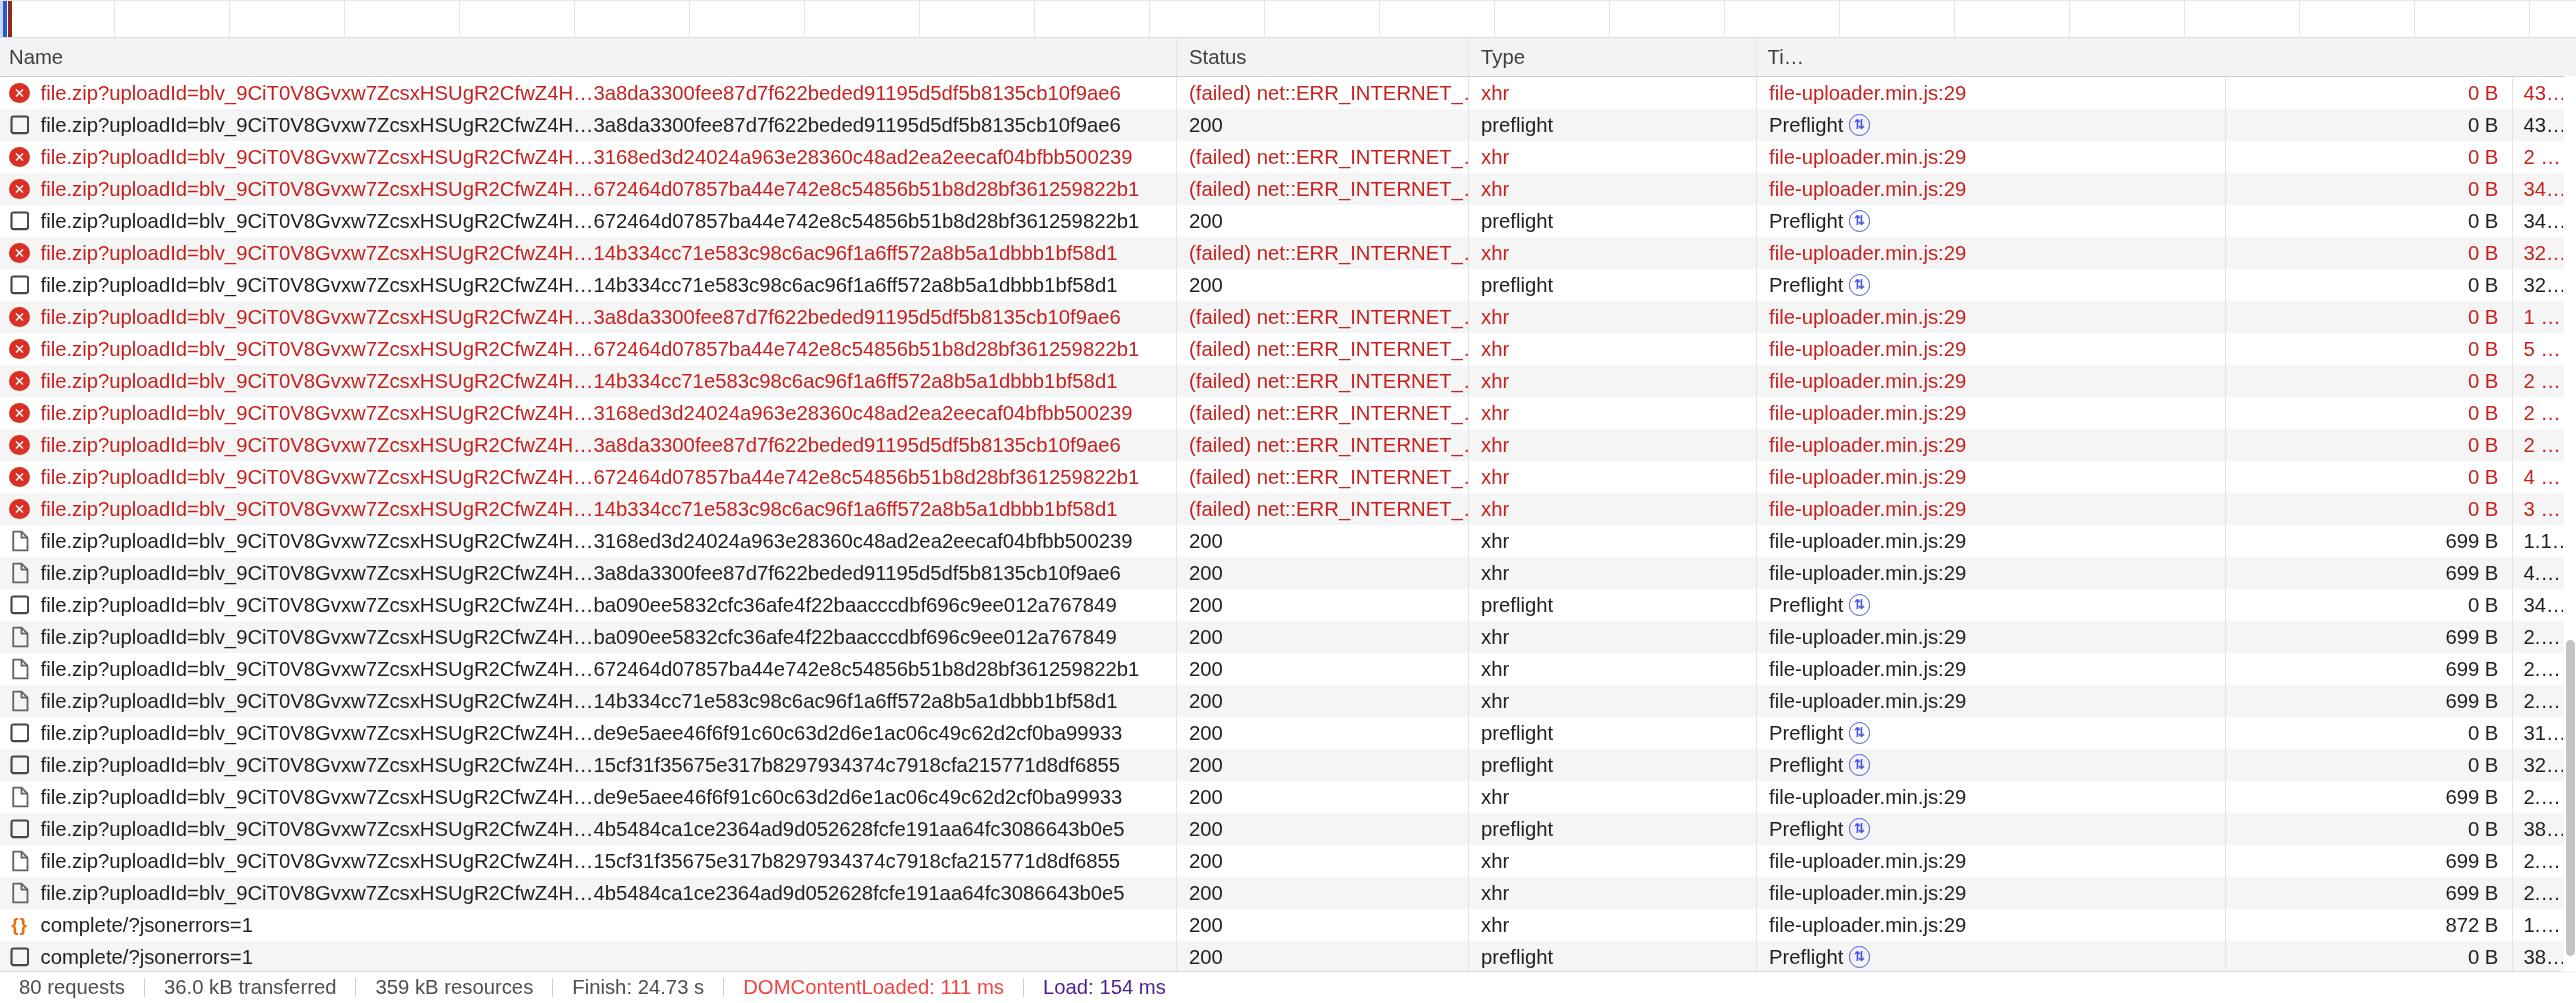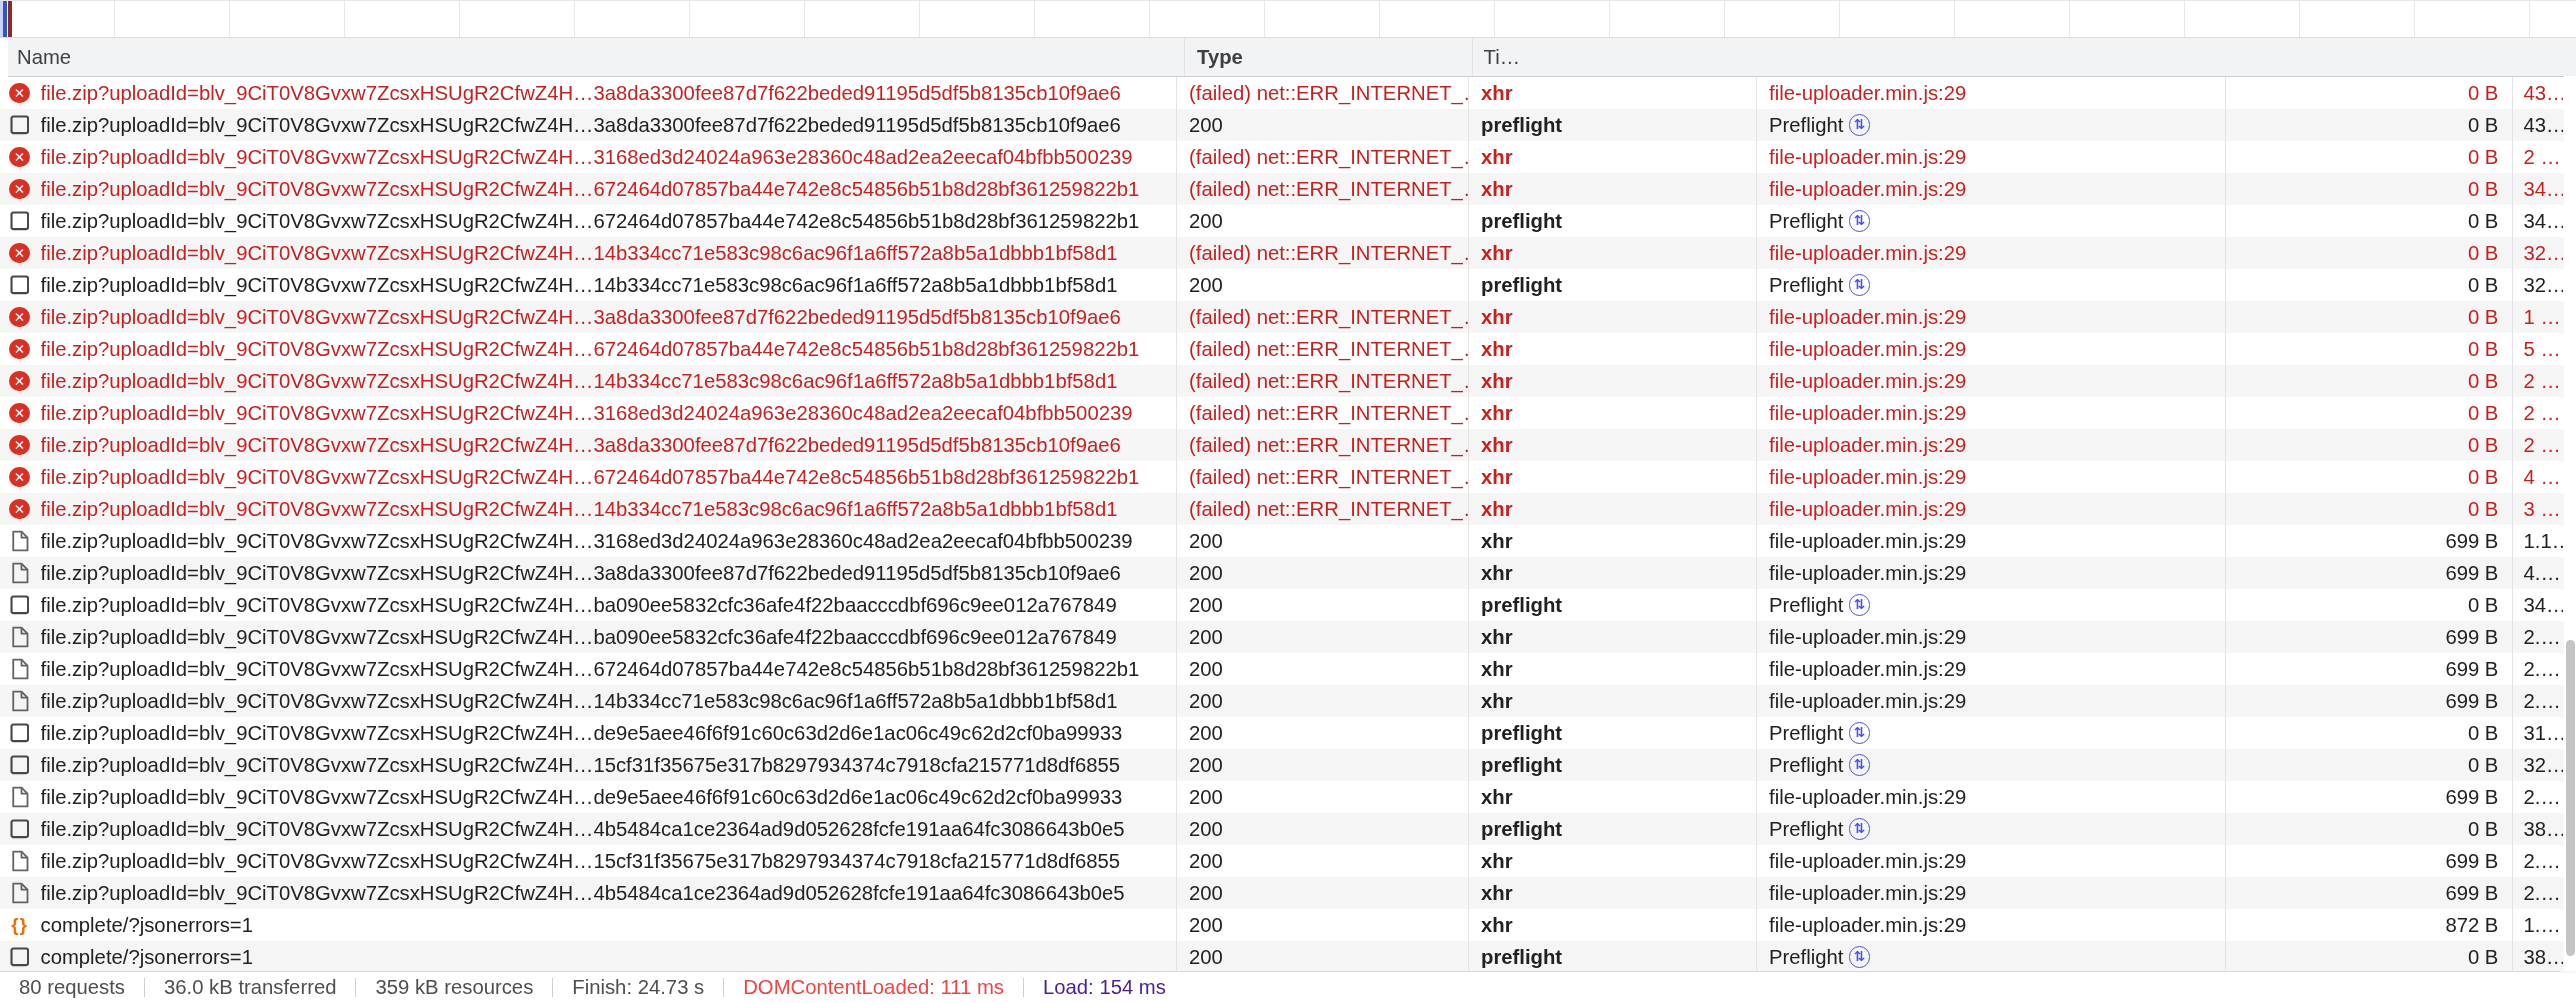--- a/index.html
+++ b/index.html
@@ -9,26 +9,26 @@
   
   .overview{position:relative;height:36px;border-top:0.8px solid #e8e8e8;border-bottom:0.8px solid #dadce0;
     background-image:repeating-linear-gradient(to right,transparent 0 114px,#e7e7ea 114px 115px);}
   .evt{position:absolute;top:0;bottom:0;}
   .evt-dcl-band{left:0;width:6.8px;background:#cdd4f5;}
   .evt-dcl{left:3px;width:3.8px;background:var(--dcl);}
   .evt-load{left:8.3px;width:3.8px;background:#8e2a20;}
 
   
   .hdr{display:flex;height:38px;background:#f1f3f4;border-bottom:0.8px solid #cdcdcd;
-       font-size:20.3px;color:#3c4043;margin-left:8px;}
+       font-size:20.3px;color:#3c4043;}
   .cell{box-sizing:border-box;display:flex;align-items:center;height:100%;
         padding-left:12px;border-right:0.8px solid #e3e3e6;overflow:hidden;white-space:nowrap;}
   .c-name{width:1177px;padding-left:9px;}
   .c-status{width:292px;}
-  .c-type{width:288px;font-weight:bold;}
+  .c-type{width:288px;}
   .c-initiator{width:469px;}
   .c-size{width:287px;justify-content:flex-end;padding-left:0;padding-right:13.6px;}
   .c-time{width:50px;border-right:none;padding-left:10.5px;}
 
   .rows{position:relative;}
   .row{display:flex;height:32px;font-size:20.3px;background:#fff;}
   .row:nth-child(even){background:var(--stripe);}
   .row.failed{color:var(--err);}
 
   .name-icon{flex:0 0 21px;margin-right:10.5px;display:flex;align-items:center;justify-content:center;}
@@ -61,20 +61,21 @@
 <div class="app" style="--err: #c5221f; --errIcon: #d93025; --blue: #4852e0; --json: #e8710a; --dcl: #2557d6; --stripe: #f5f5f5;">
 
   <div class="overview">
     <div class="evt evt-dcl-band"></div>
     <div class="evt evt-dcl"></div>
     <div class="evt evt-load"></div>
   </div>
 
   <div class="hdr">
     <div class="cell c-name">Name</div>
+    <div class="cell c-status">Status</div>
     <div class="cell c-type">Type</div>
     <div class="cell c-time">Ti…</div>
   </div>
 
   <div class="rows">
       <div class="row failed">
         <div class="cell c-name">
           <span class="name-icon">
             <span class="ic-err">✕</span>
           </span>

